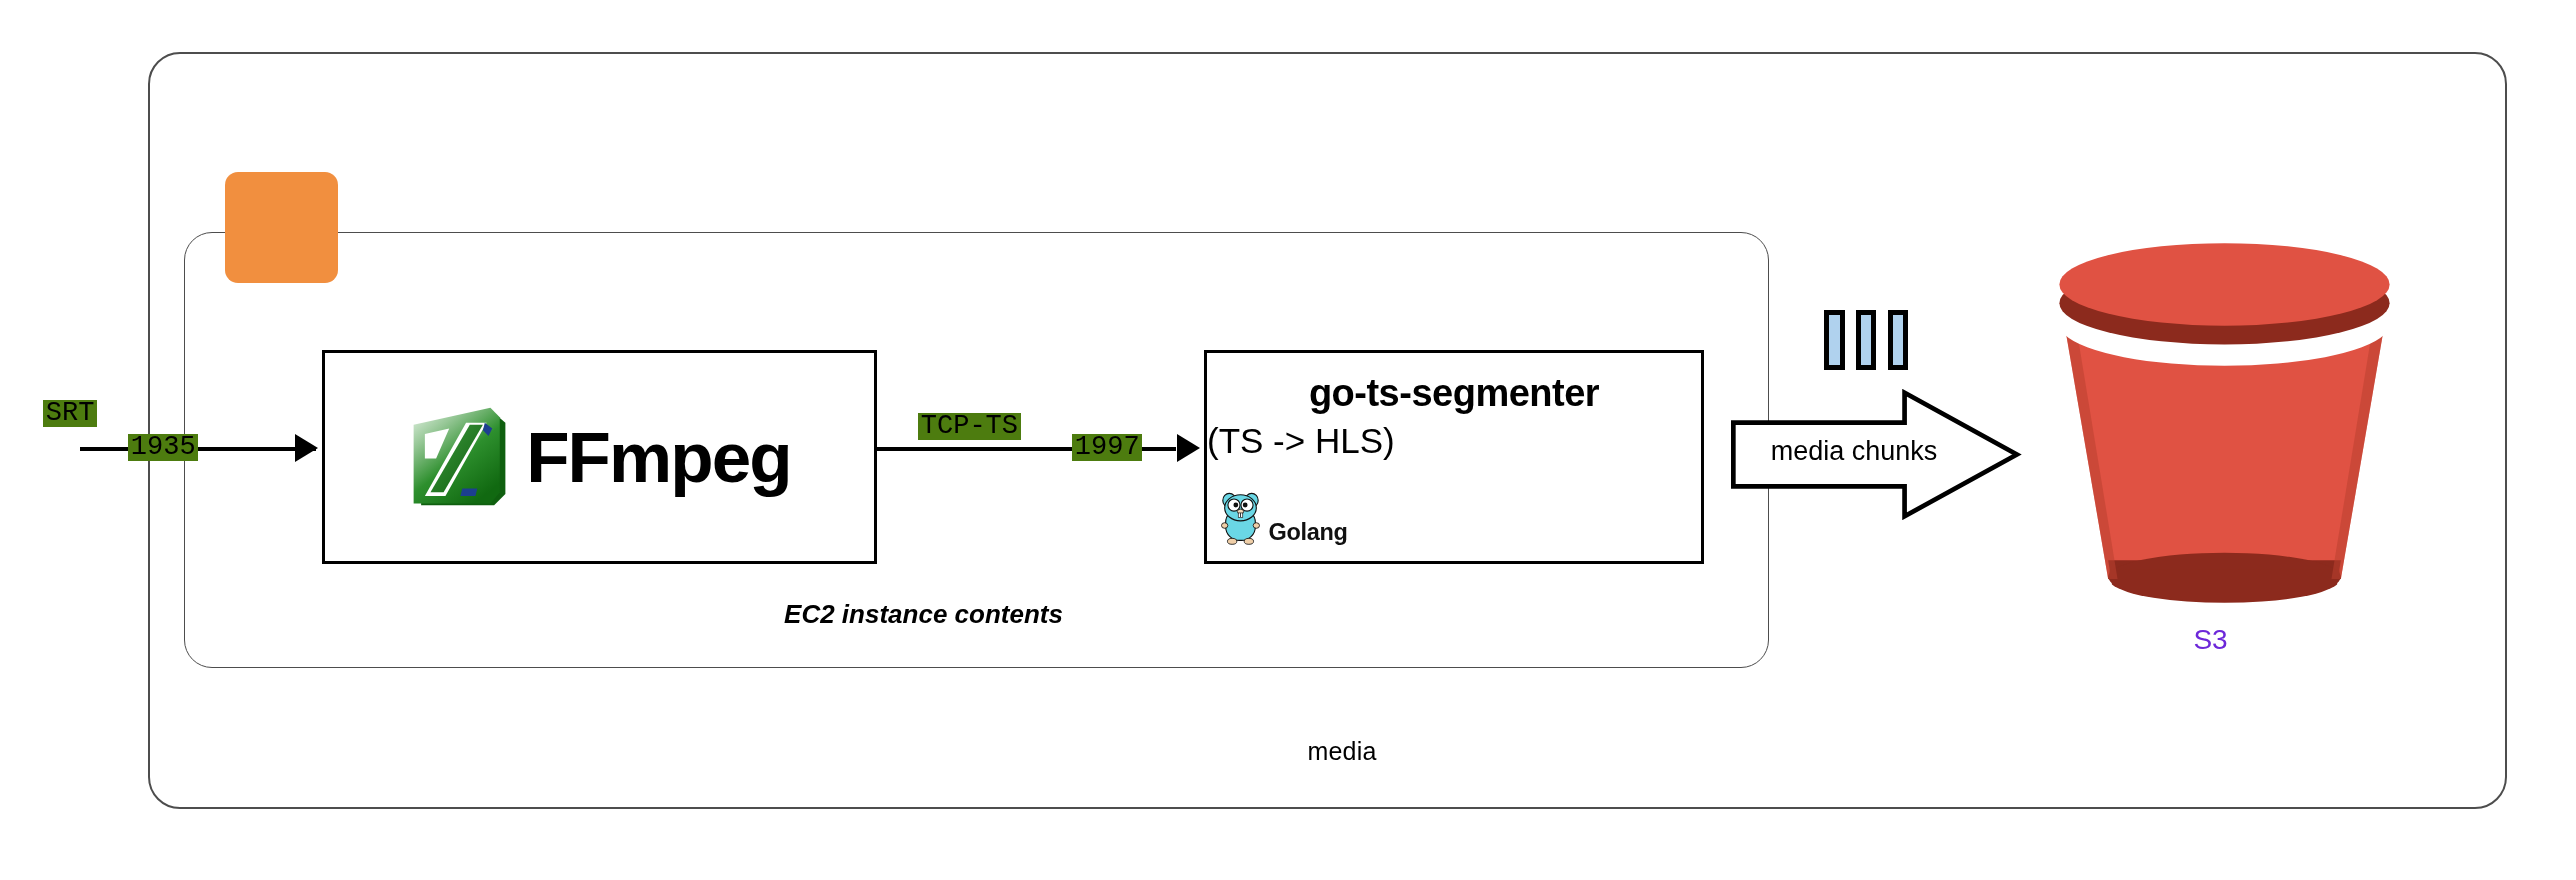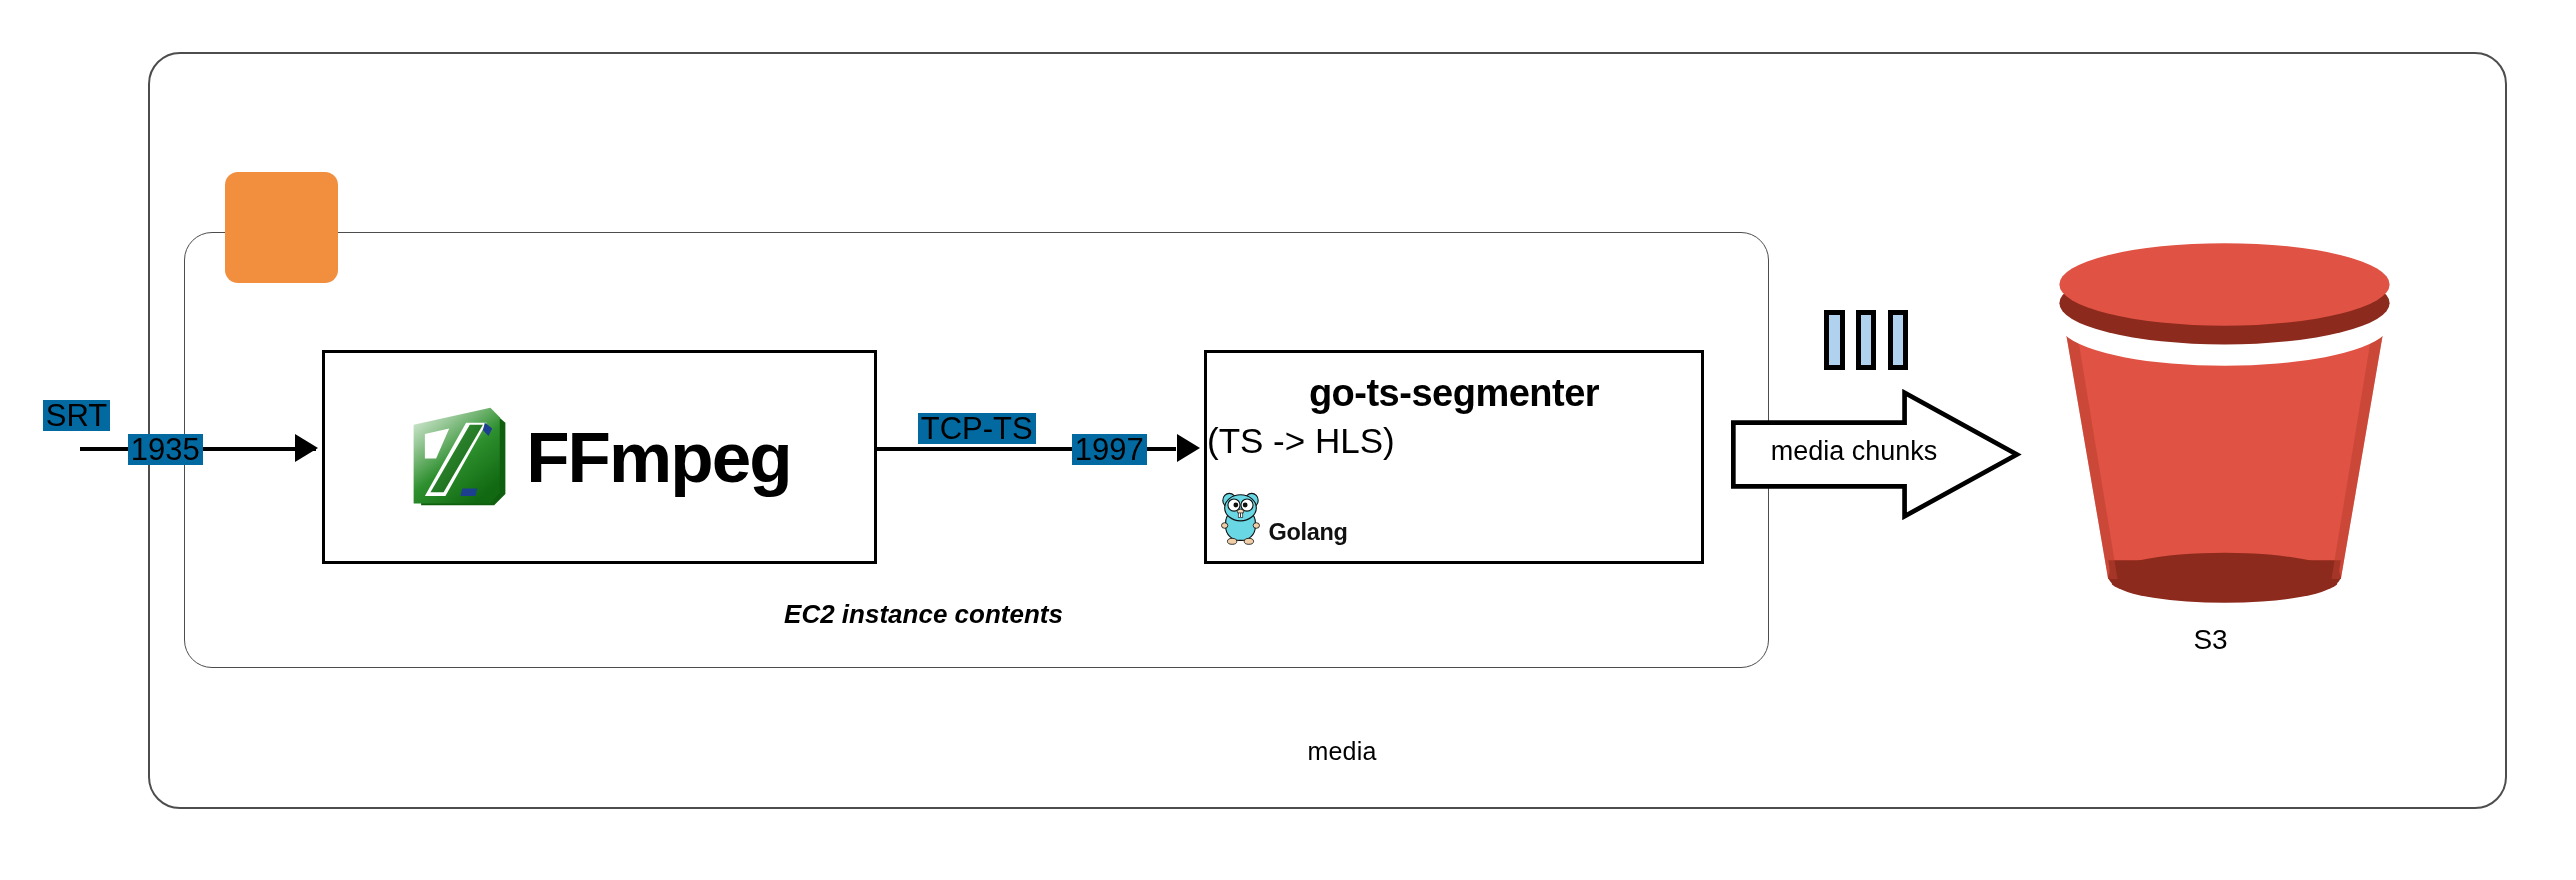--- a/index.html
+++ b/index.html
@@ -138,26 +138,27 @@
   }
 
   
   .wire {
     position: absolute;
     background: #000000;
     height: 3.8px;
   }
   .wire-label {
     position: absolute;
-    font-size: 31px;
-    color: #000000;
-    background: #0369a1;
+    font-size: 27px;
+    color: #000000;
+    background: #4d7c0f;
     padding: 0 2.8px;
     line-height: 1;
     white-space: nowrap;
+    font-family: Liberation Mono, monospace;
   }
   .arrow-head {
     position: absolute;
     width: 0; height: 0;
     border-top: 14px solid transparent;
     border-bottom: 14px solid transparent;
     border-left: 23.5px solid #000000;
   }
 
   
@@ -202,21 +203,21 @@
     width: 357px;
     height: 394px;
   }
   .s3-label {
     position: absolute;
     left: 2093px;
     top: 624px;
     width: 235px;
     text-align: center;
     font-size: 28px;
-    color: #000000;
+    color: #6d28d9;
   }
 
   
   .ec2-icon {
     position: absolute;
     left: 225px;
     top: 172px;
     width: 113px;
     height: 117px;
   }

